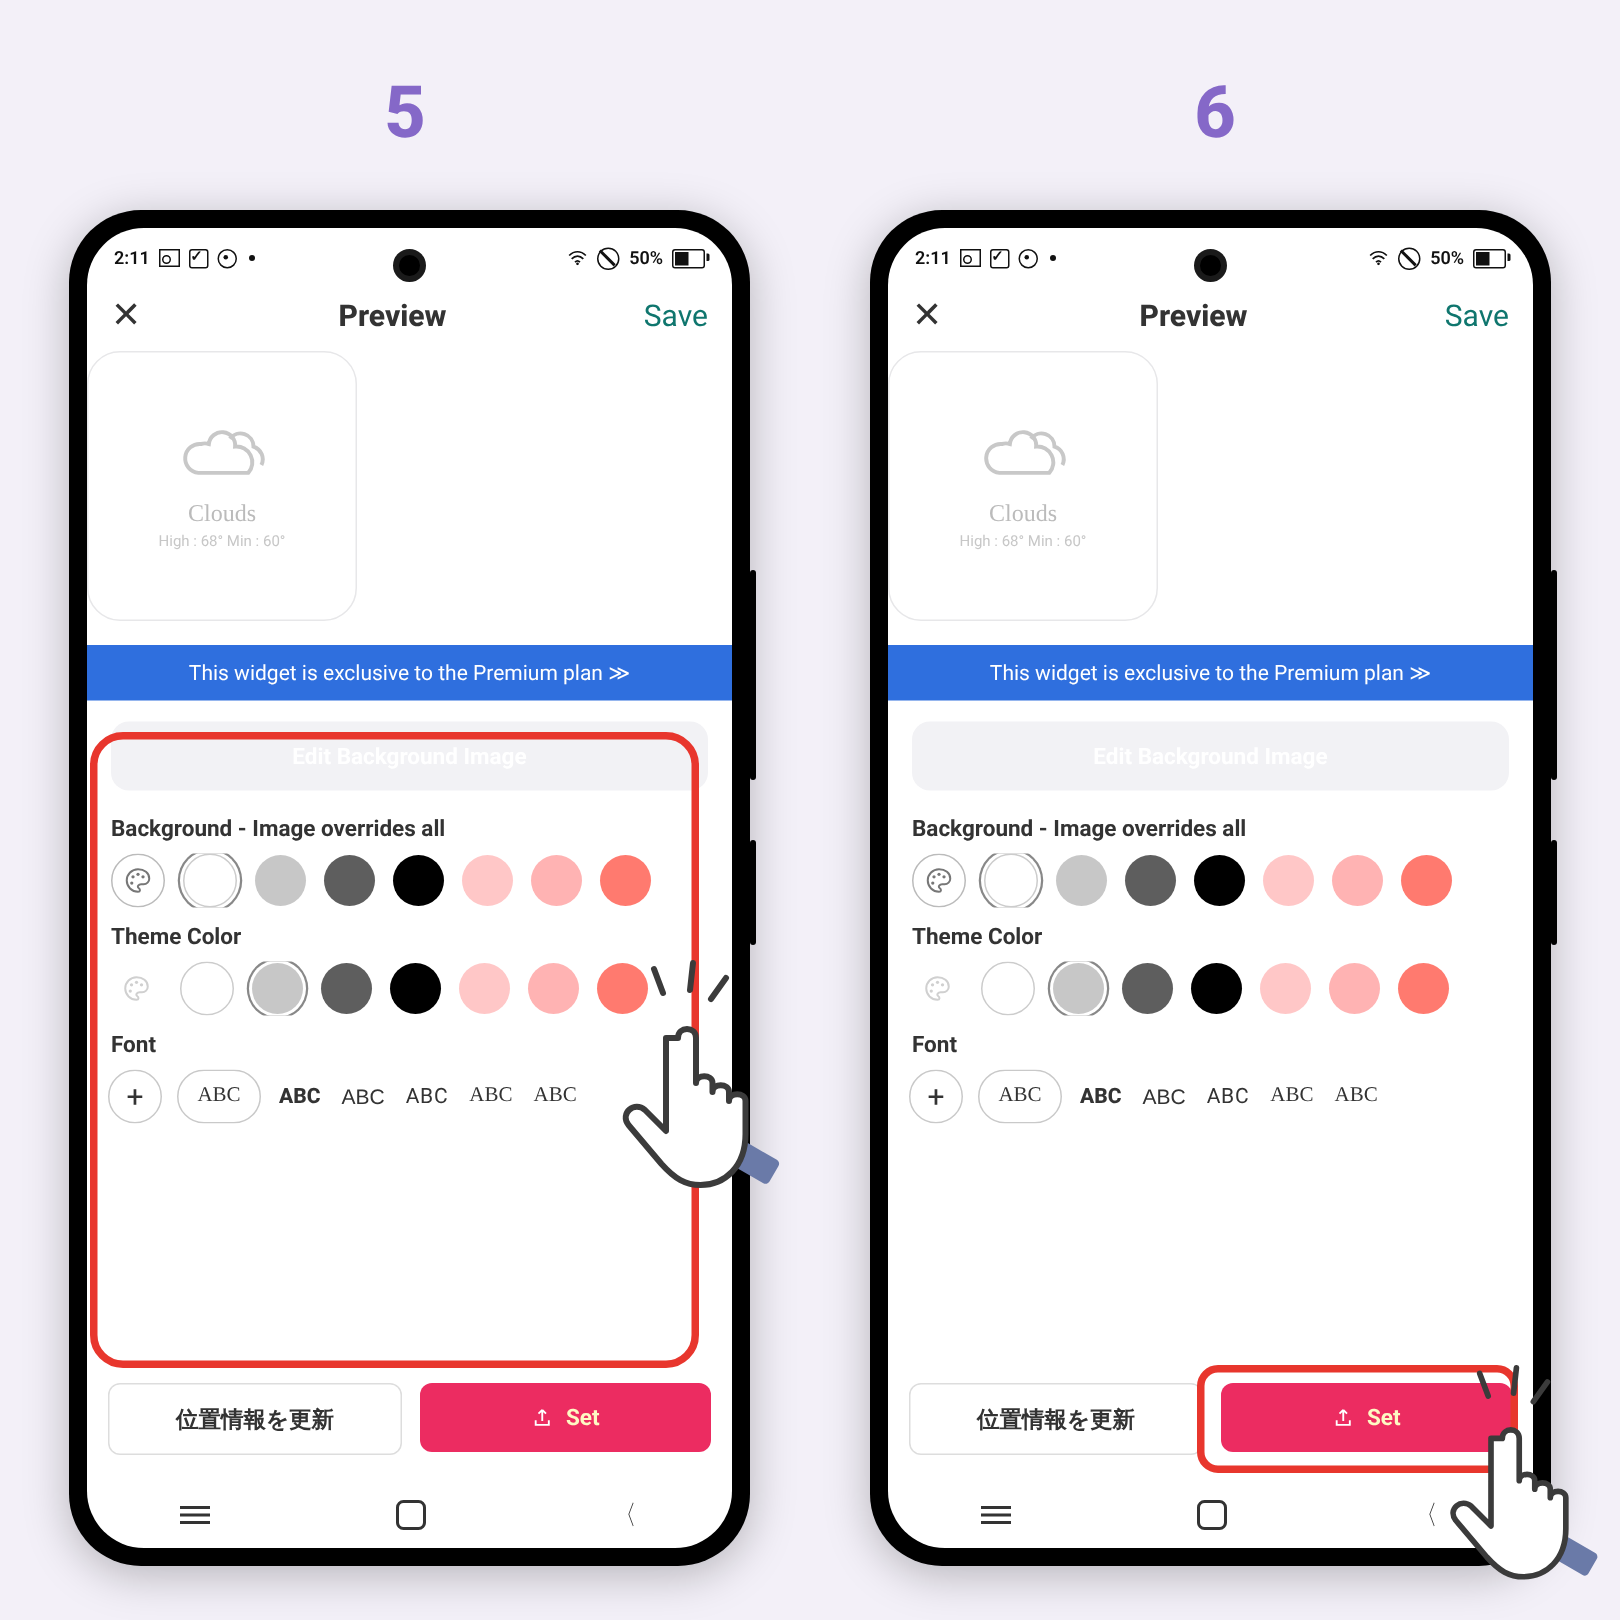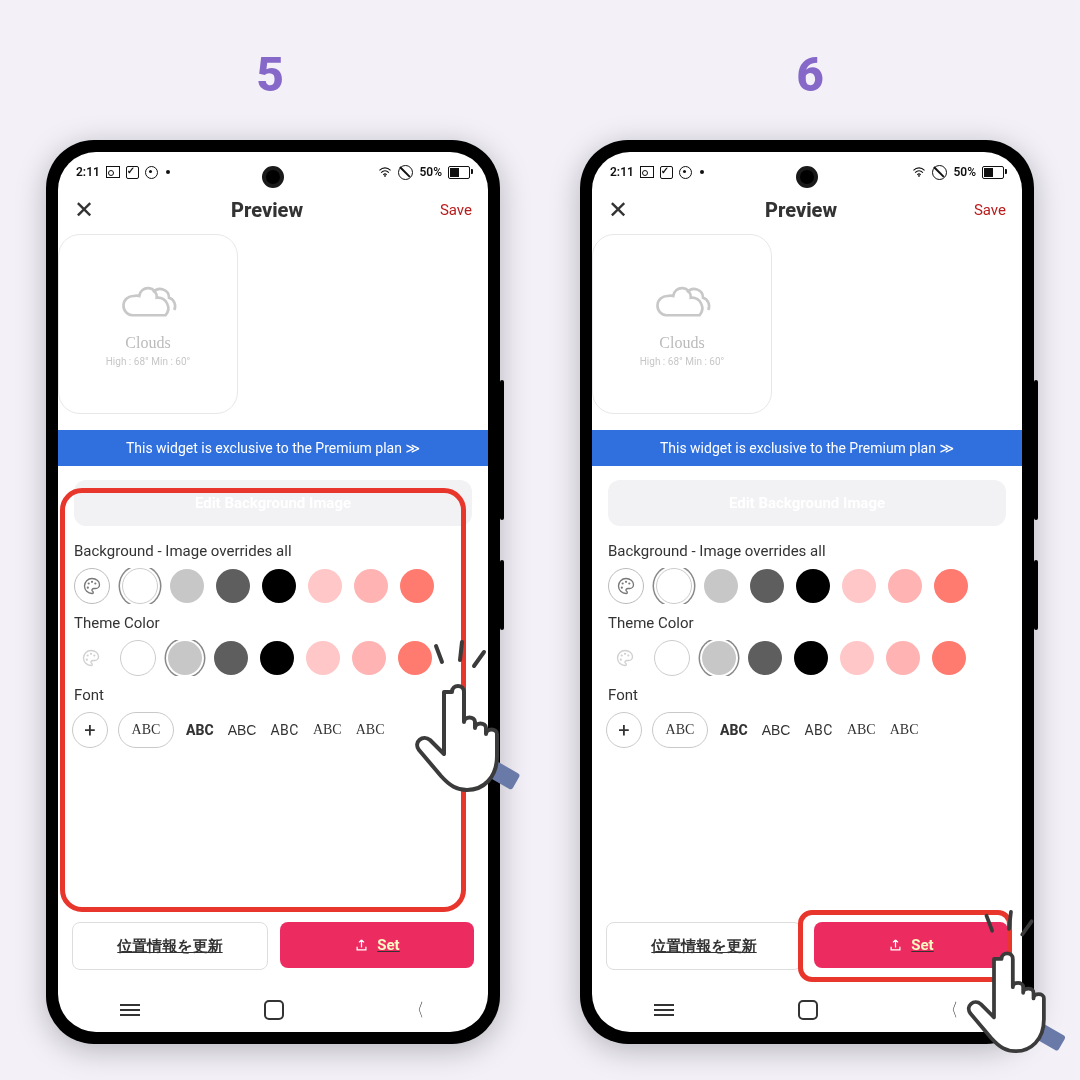--- a/index.html
+++ b/index.html
@@ -70,61 +70,61 @@
   .batt::before{content:"";position:absolute;right:-4px;top:2.5px;width:2px;height:5px;background:#111;border-radius:0 1px 1px 0}
   .batt::after{content:"";position:absolute;left:1px;top:1px;bottom:1px;width:9px;background:#111}
 
   
   .hdr{
     display:flex;align-items:center;justify-content:space-between;
     padding:10px 16px 8px;
   }
   .hdr .x{font-size:24px;line-height:1;color:#333}
   .hdr .ttl{font-weight:800;font-size:20px}
-  .hdr .save{font-size:15px;color:#b91c1c}
+  .hdr .save{font-size:20px;color:#0f766e}
   
   .preview-wrap{display:flex;justify-content:flex-start;padding:4px 0 16px}
   .w-card{
     width:178px;height:178px;border:1px solid #e7e7e9;border-radius:22px;
     display:flex;flex-direction:column;align-items:center;justify-content:center;gap:4px;
     color:#bdbdbd;
   }
   .w-card .cond{font-family:Georgia,serif;font-size:16px;color:#bbb;margin-top:6px}
   .w-card .hl{font-size:10px;color:#c7c7c7}
   .cloud{width:70px;height:42px}
   .banner{
     background:var(--blue);color:#fff;text-align:center;
     font-size:14px;padding:10px 6px;
   }
   .edit-bg-btn{
     margin:14px 16px 6px;padding:14px 0;text-align:center;
     border-radius:12px;background:#f2f2f5;color:#fff;font-weight:700;font-size:15px;
   }
-  .sect-label{font-weight:400;font-size:15px;padding:10px 16px 8px}
+  .sect-label{font-weight:700;font-size:15px;padding:10px 16px 8px}
   .swatches{display:flex;gap:12px;padding:0 16px;align-items:center;overflow:hidden}
   .sw{width:34px;height:34px;border-radius:50%;flex:0 0 auto}
   .sw.outline{background:#fff;border:1px solid #ccc}
   .sw.sel{box-shadow:0 0 0 2px #fff,0 0 0 3.5px #888}
   .palette{width:34px;height:34px;border-radius:50%;border:1px solid #bbb;display:flex;align-items:center;justify-content:center;flex:0 0 auto}
   .palette.dim{border:0;color:#ccc}
   .fonts{display:flex;gap:10px;padding:0 14px;align-items:center;overflow:hidden}
   .chip{
     height:34px;min-width:34px;padding:0 10px;border:1px solid #c9c9c9;border-radius:999px;
     display:flex;align-items:center;justify-content:center;font-size:14px;background:#fff;flex:0 0 auto;
     font-family:Georgia,serif;
   }
   .chip.plus{width:34px;padding:0;font-size:20px;font-family:inherit}
   .fplain{font-size:14px;color:#333;flex:0 0 auto;padding:0 2px}
   .f1{font-weight:800}
   .f2{font-family:"Arial Narrow",Arial;font-stretch:condensed}
   .f3{letter-spacing:.5px}
   .f4{font-family:Georgia,serif}
   .f5{font-family:"Times New Roman",serif}
   .actions{
-    margin-top:auto;display:flex;gap:12px;padding:18px 14px;text-decoration:underline;
+    margin-top:auto;display:flex;gap:12px;padding:18px 14px;
   }
   .btn{
     flex:1;height:46px;border-radius:8px;display:flex;align-items:center;justify-content:center;
     font-size:15px;font-weight:700;gap:8px;
   }
   .btn.ghost{border:1px solid #ddd;background:#fff;color:#333}
   .btn.primary{background:var(--pink);color:#fef9c3}
   .share-ic{width:15px;height:15px}
   .navbar{
     height:44px;border-top:0;display:flex;align-items:center;justify-content:space-around;

